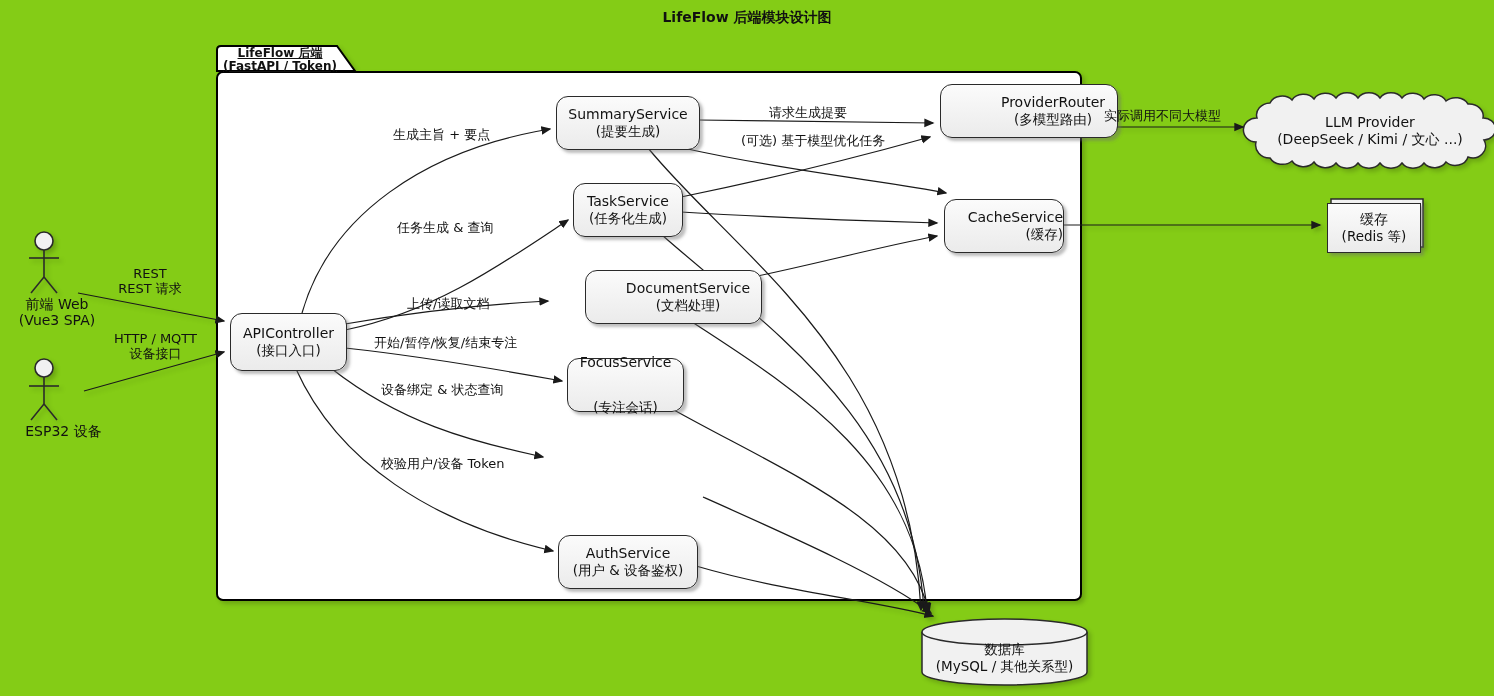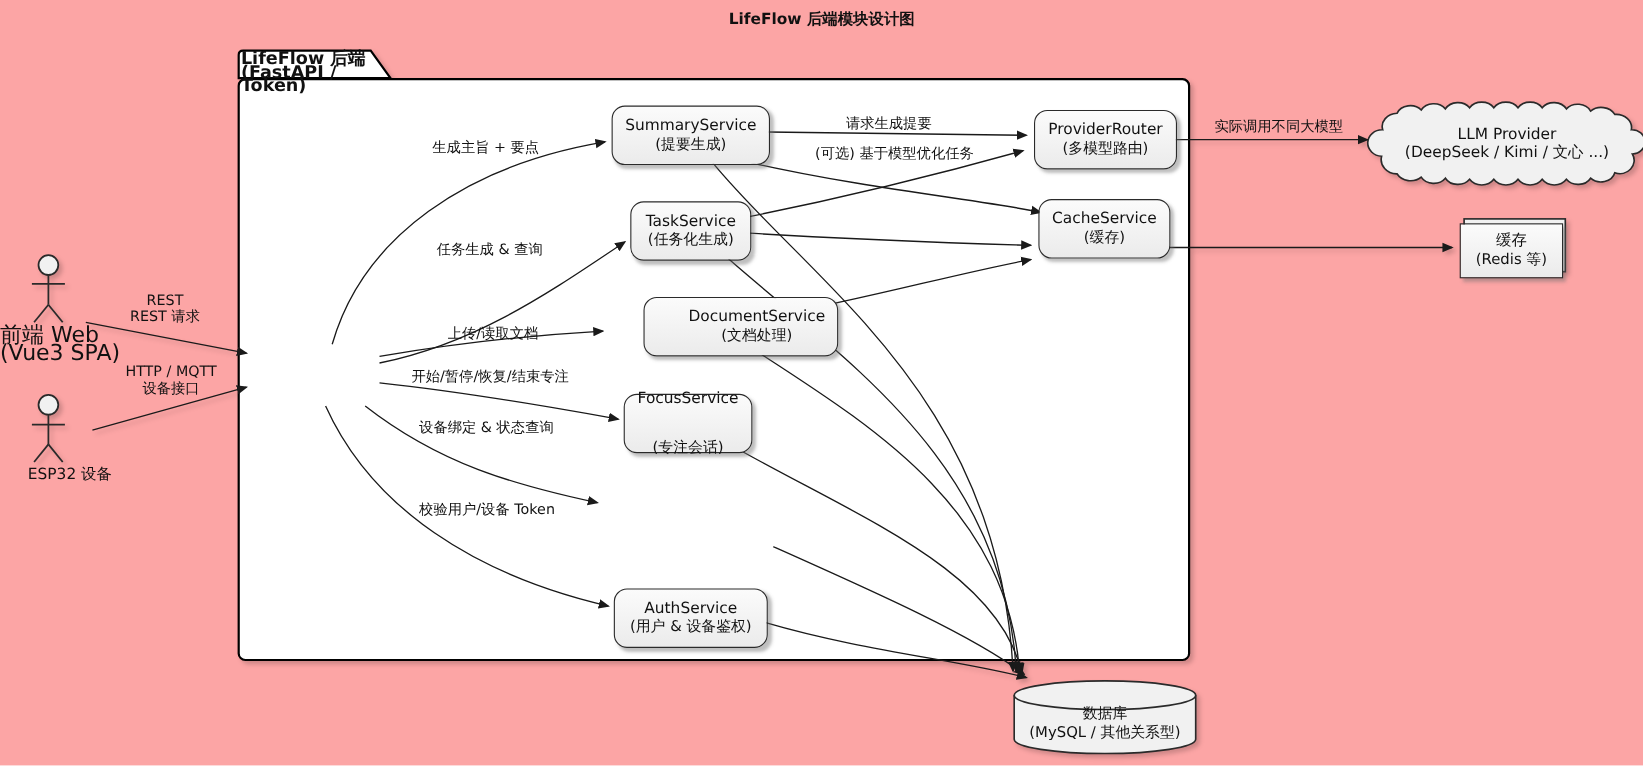--- a/index.html
+++ b/index.html
@@ -1,22 +1,22 @@
 <!DOCTYPE html>
 <html><head>
 <meta charset="utf-8">
 <style>
   html,body{margin:0;padding:0;background:#ffffff;}
-  #canvas{position:relative;width:1494px;height:696px;background:#fca5a5;
+  #canvas{position:relative;width:1494px;height:696px;background:#84cc16;
           font-family:"DejaVu Sans",sans-serif;color:#111;overflow:hidden;}
   svg.layer{position:absolute;left:0;top:0;filter:drop-shadow(3px 3px 2px rgba(0,0,0,0.18));}
   .title{position:absolute;top:9px;left:0;width:100%;text-align:center;
          font-weight:bold;font-size:14px;}
-  .tabtext{position:absolute;left:219px;top:47px;width:122px;
-           font-weight:bold;font-size:16px;line-height:12.5px;}
+  .tabtext{position:absolute;left:219px;top:47px;width:122px;text-align:center;
+           font-weight:bold;font-size:12px;line-height:12.5px;text-decoration:underline;}
   .node{position:absolute;display:flex;flex-direction:column;align-items:center;
         justify-content:center;background:linear-gradient(180deg,#fbfbfb,#ebebeb);
         border:1.6px solid #2a2a2a;border-radius:12px;
         box-shadow:3px 3px 3px rgba(110,110,110,0.45);
         font-size:14px;line-height:17px;text-align:center;white-space:nowrap;}
   .node .sub{font-size:13.5px;}
   .overlay-label{position:absolute;display:flex;flex-direction:column;align-items:center;
         justify-content:center;text-align:center;font-size:14px;line-height:17px;
         white-space:nowrap;pointer-events:none;}
   .elabel{position:absolute;font-size:13px;line-height:14.5px;white-space:nowrap;
@@ -113,28 +113,32 @@
     </g>
   </svg>
 
   <div class="title">LifeFlow 后端模块设计图</div>
 
   <div class="tabtext">
     <div>LifeFlow 后端</div>
     <div>(FastAPI / Token)</div>
   </div>
 
-  <div class="elabel" style="left:0px;top:296px;width:90px;font-size:20px;line-height:16px;">
+  <div class="elabel" style="left:12px;top:296px;width:90px;font-size:14px;line-height:16px;">
     <div>前端 Web</div>
     <div>(Vue3 SPA)</div>
   </div>
   <div class="elabel" style="left:0px;top:424px;width:95px;font-size:14px;padding-left:16px;">
     <div>ESP32 设备</div>
   </div>
 
+  <div class="node" style="left:230px;top:313px;width:115px;height:56px;">
+    <div>APIController</div>
+    <div class="sub">(接口入口)</div>
+  </div>
 
   <div class="node" style="left:556px;top:96px;width:142px;height:52px;">
     <div>SummaryService</div>
     <div class="sub">(提要生成)</div>
   </div>
 
   <div class="node" style="left:573px;top:183px;width:108px;height:52px;">
     <div>TaskService</div>
     <div class="sub">(任务化生成)</div>
   </div>
@@ -148,26 +152,26 @@
     <div>FocusService</div>
     <div class="sub">(专注会话)</div>
   </div>
 
 
   <div class="node" style="left:558px;top:535px;width:138px;height:52px;">
     <div>AuthService</div>
     <div class="sub">(用户 &amp; 设备鉴权)</div>
   </div>
 
-  <div class="node" style="left:940px;top:100px;width:128px;height:52px;">
+  <div class="node" style="left:940px;top:84px;width:128px;height:52px;padding-left:48px;">
     <div>ProviderRouter</div>
     <div class="sub">(多模型路由)</div>
   </div>
 
-  <div class="node" style="left:944px;top:181px;width:118px;height:52px;">
+  <div class="node" style="left:944px;top:199px;width:118px;height:52px;align-items:flex-end;">
     <div>CacheService</div>
     <div class="sub">(缓存)</div>
   </div>
 
   <div class="node" style="left:1327px;top:203px;width:92px;height:48px;border-radius:0;">
     <div>缓存</div>
     <div class="sub">(Redis 等)</div>
   </div>
 
   <div class="overlay-label" style="left:1258px;top:104px;width:224px;height:54px;">

